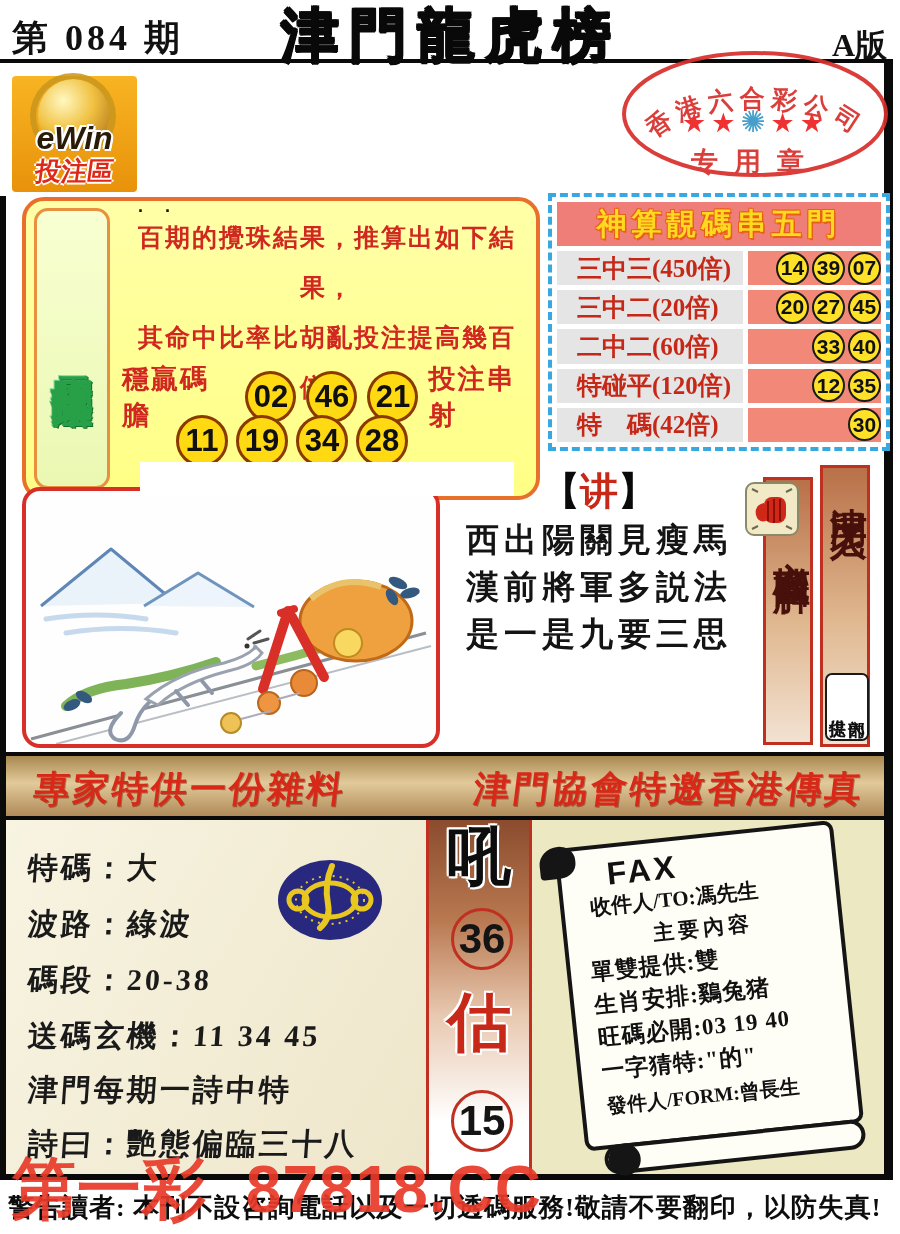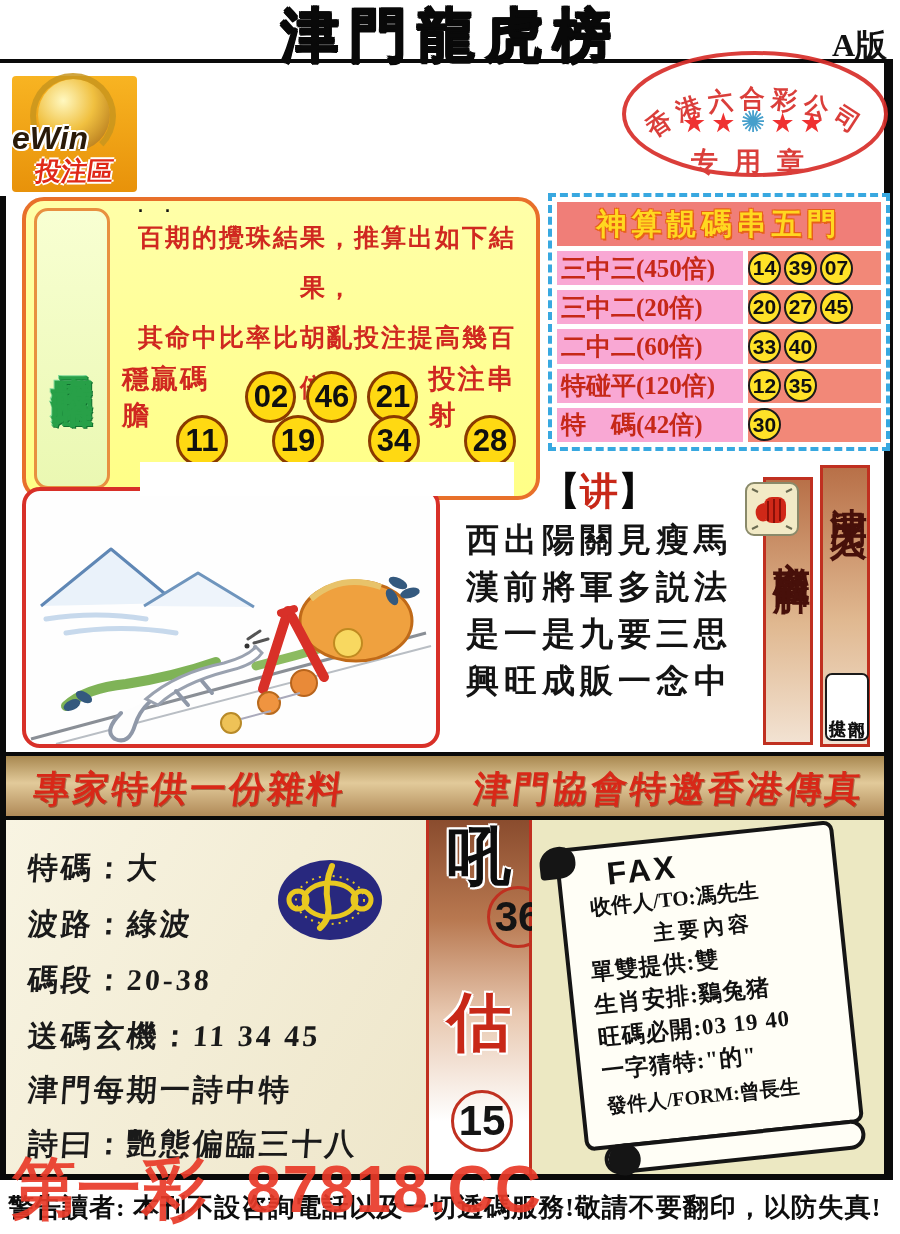--- a/index.html
+++ b/index.html
@@ -23,57 +23,57 @@
   .stamp-label{left:0;top:96px;width:100%;text-align:center;
       font:700 27px "Liberation Serif",serif;color:#d8302c;letter-spacing:16px;}
 
   
   .ewin{left:12px;top:76px;width:125px;height:116px;background:linear-gradient(#f8b422,#e8920a);
         border-radius:4px;z-index:4;}
   .ewin-ball{left:26px;top:3px;width:72px;height:72px;border-radius:50%;
         background:radial-gradient(circle at 35% 30%,#fff8c0,#f0c040 45%,#a06010);}
   .ewin-shoe{left:18px;top:-3px;width:86px;height:86px;border-radius:50%;
         border:6px solid rgba(200,150,30,.85);border-bottom-color:transparent;box-sizing:border-box;}
-  .ewin-brand{left:0;top:44px;width:100%;text-align:left;font:900 italic 32px "Liberation Sans",sans-serif;
+  .ewin-brand{left:0;top:44px;width:100%;text-align:center;font:900 italic 32px "Liberation Sans",sans-serif;
         color:#2a1a08;text-shadow:-2px 0 #fff,2px 0 #fff,0 -2px #fff,0 2px #fff,2px 2px #fff,-2px -2px #fff;}
   .ewin-cap{left:0;bottom:3px;width:100%;text-align:center;font:900 26px "Liberation Serif",serif;
         color:#e02818;transform:skewX(-8deg);
         text-shadow:-2px 0 #fff,2px 0 #fff,0 -2px #fff,0 2px #fff;}
 
   
   .ybox{left:22px;top:197px;width:518px;height:303px;background:linear-gradient(#ffffa8,#ffff86);
         border:4px solid #e8702a;border-radius:22px;box-sizing:border-box;}
   .ydots{left:112px;top:0px;font:900 18px "Liberation Sans",sans-serif;color:#111;letter-spacing:8px;}
   .gstrip{left:8px;top:7px;width:76px;height:281px;border:3px solid #e89040;border-radius:14px;
         background:linear-gradient(#f8ffd2,#eaf8b2);box-sizing:border-box;
         display:flex;align-items:center;justify-content:center;}
   .gstrip span{writing-mode:vertical-rl;text-orientation:upright;
         font:900 42px "Liberation Serif",serif;color:#28a048;line-height:1;letter-spacing:2px;
         text-shadow:1px 1px 0 #117030,-1px -1px 0 #80d898;}
   .ylines{left:92px;top:12px;width:418px;text-align:center;
         font:700 25px "Liberation Serif",serif;color:#d02820;line-height:50px;letter-spacing:2px;}
   .yrow1{left:96px;top:160px;width:420px;display:flex;align-items:center;gap:10px;}
   .yrow1 .lbl{font:900 27px "Liberation Serif",serif;color:#d02820;letter-spacing:2px;}
-  .yrow2{left:150px;top:214px;display:flex;gap:44px;}
+  .yrow2{left:150px;top:214px;display:flex;gap:8px;}
   .ycircle{width:52px;height:52px;border-radius:50%;background:#ffd912;border:3px solid #8a3a00;
         box-sizing:border-box;display:flex;align-items:center;justify-content:center;
         font:900 31px "Liberation Sans",sans-serif;color:#101010;}
   .ypatch{left:140px;top:462px;width:374px;height:34px;background:#fff;z-index:3;}
 
   
   .magic{left:548px;top:193px;width:342px;height:258px;border:4px dashed #38a8e0;background:#fff;
         box-sizing:border-box;padding:5px;z-index:2;}
   .magic-in{display:flex;flex-direction:column;gap:5px;height:100%;}
   .m-header{flex:0 0 44px;background:#f07e78;display:flex;align-items:center;justify-content:center;
         font:900 30px "Liberation Serif",serif;color:#ffd820;letter-spacing:5px;
         text-shadow:1.5px 1.5px 0 #e86018,-1px -1px 0 #e86018,1px -1px 0 #e86018,-1px 1px 0 #e86018;}
   .m-row{flex:1;display:flex;gap:5px;}
-  .m-label{flex:0 0 186px;background:#f9a8d4;display:flex;align-items:center;padding-left:4px;
+  .m-label{flex:0 0 186px;background:#e5e5e5;display:flex;align-items:center;padding-left:20px;
         font:700 25px "Liberation Serif",serif;color:#c62818;box-sizing:border-box;}
-  .m-nums{flex:1;background:#f28878;display:flex;align-items:center;justify-content:flex-start;gap:3px;}
+  .m-nums{flex:1;background:#f28878;display:flex;align-items:center;justify-content:flex-end;gap:3px;}
   .m-circle{width:33px;height:33px;border-radius:50%;background:#ffe228;border:2.5px solid #1a1a1a;
         box-sizing:border-box;display:flex;align-items:center;justify-content:center;
         font:900 21px "Liberation Sans",sans-serif;color:#101010;}
 
   
   .pic{left:22px;top:487px;width:418px;height:261px;border:4px solid #d83028;border-radius:18px;
         background:#fefefe;box-sizing:border-box;overflow:hidden;}
 
   
   .poem{left:443px;top:466px;width:312px;text-align:center;}
@@ -115,21 +115,21 @@
   .mid-col{left:426px;top:820px;width:106px;height:354px;box-sizing:border-box;
         border-left:3px solid #c03020;border-right:3px solid #c03020;
         background:linear-gradient(#8a4c2e,#b87850 28%,#e8c8b0 55%,#fff 85%);}
   .g-char{position:absolute;left:0;width:100%;text-align:center;
         font:900 64px "Liberation Serif",serif;line-height:66px;
         text-shadow:-2px 0 #fff,2px 0 #fff,0 -2px #fff,0 2px #fff,2px 2px #fff,-2px -2px #fff;}
   .g1{top:4px;color:#0d0d0d;} .g2{top:170px;color:#c82818;}
   .g-circle{position:absolute;left:22px;width:62px;height:62px;border-radius:50%;
         border:3.5px solid #c03020;box-sizing:border-box;display:flex;align-items:center;justify-content:center;
         font:900 42px "Liberation Sans",sans-serif;color:#141414;}
-  .gc1{top:66px;margin-left:36px;} .gc2{top:270px;}
+  .gc1{top:88px;} .gc2{top:270px;}
   .br-panel{left:532px;top:820px;width:352px;height:354px;background:#ece8c2;}
 
   
   .scroll{left:26px;top:6px;width:300px;height:338px;transform:rotate(-6deg);}
   .scroll-body{position:absolute;left:12px;top:8px;right:8px;bottom:26px;background:#fffef6;
         border:4px solid #151515;border-radius:10px;}
   .curl{position:absolute;left:-4px;top:6px;width:36px;height:32px;background:#151515;
         border-radius:60% 50% 50% 12%;}
   .roll{position:absolute;left:30px;bottom:0;width:262px;height:30px;background:#fffef6;
         border:4px solid #151515;border-radius:15px;box-sizing:border-box;}
@@ -146,20 +146,21 @@
   .warning{left:8px;top:1190px;font:900 26px "Liberation Serif",serif;color:#0d0d0d;letter-spacing:1px;z-index:10;white-space:nowrap;}
   .barcode{left:790px;top:1184px;width:106px;height:46px;background:#fff;z-index:22;}
   .bars{width:100%;height:34px;background:repeating-linear-gradient(90deg,#000 0 2px,#fff 2px 4px,#000 4px 7px,#fff 7px 8px);}
   .bars-txt{width:100%;text-align:center;font:400 7px "Liberation Mono",monospace;color:#444;}
 </style>
 </head>
 <body>
 
 <div class="page">
 
+  <div class="abs issue">第 084 期</div>
   <div class="abs main-title">津門龍虎榜</div>
   <div class="abs edition">A版</div>
   <div class="abs bline" style="left:0;top:59px;width:893px;height:4px;"></div>
 
   <div class="abs bline" style="left:884px;top:59px;width:9px;height:1121px;"></div>
   <div class="abs bline" style="left:0;top:196px;width:6px;height:984px;"></div>
   <div class="abs bline" style="left:0;top:1174px;width:893px;height:6px;"></div>
 
   <div class="abs stamp">
     <svg width="275" height="134" viewBox="0 0 275 134">
@@ -282,21 +283,20 @@
         </g>
     </svg>
   </div>
 
   <div class="abs poem">
     <div class="poem-title"><span>【</span><span class="r">讲</span><span>】</span></div>
     <div class="poem-lines">
       <div>西出陽關見瘦馬</div>
       <div>漢前將軍多説法</div>
       <div>是一是九要三思</div>
-      <div>興旺成販一念中</div>
     </div>
   </div>
 
   <div class="abs vbanner vb1">
     <div class="vtext">玄機圖解</div>
   </div>
   <div class="abs vbanner vb2">
     <div class="vtext">津門老人</div>
     <div class="abs note-box">
       <span>內部</span>

